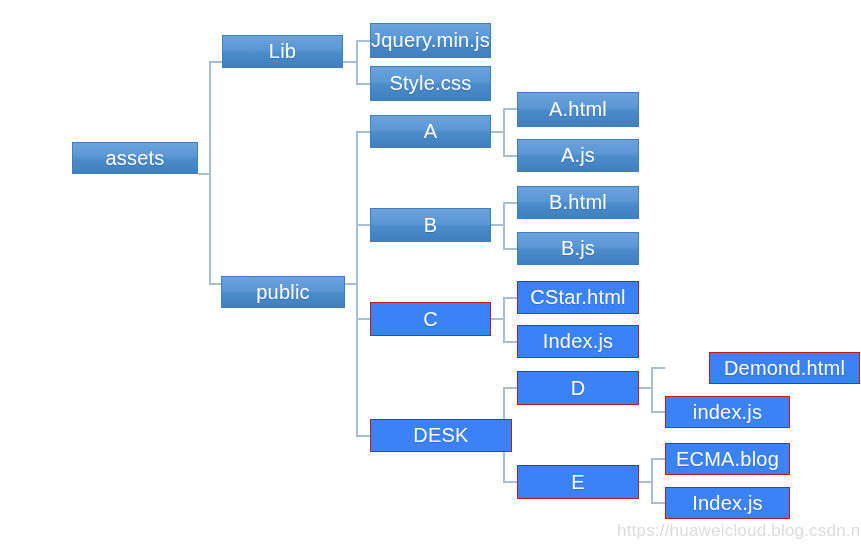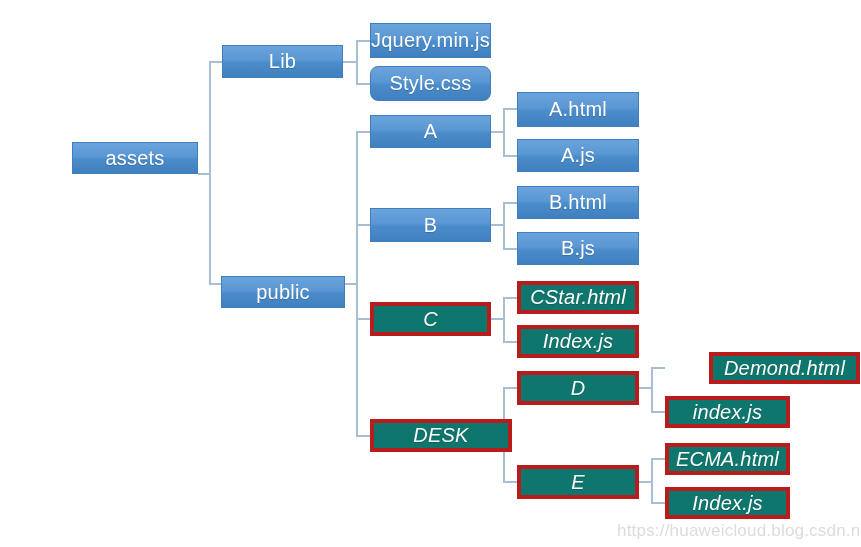--- a/index.html
+++ b/index.html
@@ -38,23 +38,22 @@
     letter-spacing: .2px;
     white-space: nowrap;
     text-shadow: 0 1px 1px rgba(0,0,0,.18);
     z-index: 2;
   }
   .node.blue {
     background: linear-gradient(to bottom, #6ba3dc 0%, #5a97d4 45%, #4a8bc9 55%, #4080c0 100%);
     border: 1px solid #3f7fbe;
   }
   .node.green {
-    background: #0f766e;
-    border: 4px solid #b91c1c;
-    font-style: italic;
+    background: #3b82f6;
+    border: 1px solid #b91c1c;
   }
   .node .label {
     display: block;
     pointer-events: none;
   }
   
   #wm-logo {
     position: absolute;
     left: 676px;
     top: 482px;
@@ -114,30 +113,30 @@
       <path d="M 491 436 H 504 V 482 H 517" fill="none" stroke="#a8bed3" stroke-width="1.3" shape-rendering="crispEdges"></path>
       <path d="M 639 388 H 652 V 368 H 665" fill="none" stroke="#a8bed3" stroke-width="1.3" shape-rendering="crispEdges"></path>
       <path d="M 639 388 H 652 V 412 H 665" fill="none" stroke="#a8bed3" stroke-width="1.3" shape-rendering="crispEdges"></path>
       <path d="M 639 482 H 652 V 459 H 665" fill="none" stroke="#a8bed3" stroke-width="1.3" shape-rendering="crispEdges"></path>
       <path d="M 639 482 H 652 V 503 H 665" fill="none" stroke="#a8bed3" stroke-width="1.3" shape-rendering="crispEdges"></path>
     </svg>
   <div id="nodes">
       <div class="node blue" style="left: 72px; top: 142px; width: 126px; height: 32px;">
         <span class="label">assets</span>
       </div>
-      <div class="node blue" style="left: 222px; top: 45px; width: 121px; height: 33px;">
+      <div class="node blue" style="left: 222px; top: 35px; width: 121px; height: 33px;">
         <span class="label">Lib</span>
       </div>
       <div class="node blue" style="left: 221px; top: 276px; width: 124px; height: 32px;">
         <span class="label">public</span>
       </div>
       <div class="node blue" style="left: 370px; top: 23px; width: 121px; height: 35px;">
         <span class="label">Jquery.min.js</span>
       </div>
-      <div class="node blue" style="left: 370px; top: 66px; width: 121px; height: 35px; border-radius: 8px;">
+      <div class="node blue" style="left: 370px; top: 66px; width: 121px; height: 35px;">
         <span class="label">Style.css</span>
       </div>
       <div class="node blue" style="left: 370px; top: 115px; width: 121px; height: 33px;">
         <span class="label">A</span>
       </div>
       <div class="node blue" style="left: 517px; top: 92px; width: 122px; height: 35px;">
         <span class="label">A.html</span>
       </div>
       <div class="node blue" style="left: 517px; top: 139px; width: 122px; height: 33px;">
         <span class="label">A.js</span>
@@ -169,21 +168,21 @@
       <div class="node green" style="left: 665px; top: 352px; width: 151px; height: 32px; margin-left: 44px;">
         <span class="label">Demond.html</span>
       </div>
       <div class="node green" style="left: 665px; top: 396px; width: 125px; height: 32px;">
         <span class="label">index.js</span>
       </div>
       <div class="node green" style="left: 517px; top: 465px; width: 122px; height: 34px;">
         <span class="label">E</span>
       </div>
       <div class="node green" style="left: 665px; top: 443px; width: 125px; height: 32px;">
-        <span class="label">ECMA.html</span>
+        <span class="label">ECMA.blog</span>
       </div>
       <div class="node green" style="left: 665px; top: 487px; width: 125px; height: 32px;">
         <span class="label">Index.js</span>
       </div>
     </div>
 
   <div id="wm-url">https://huaweicloud.blog.csdn.net</div>
 </div>
 
 </body></html>

